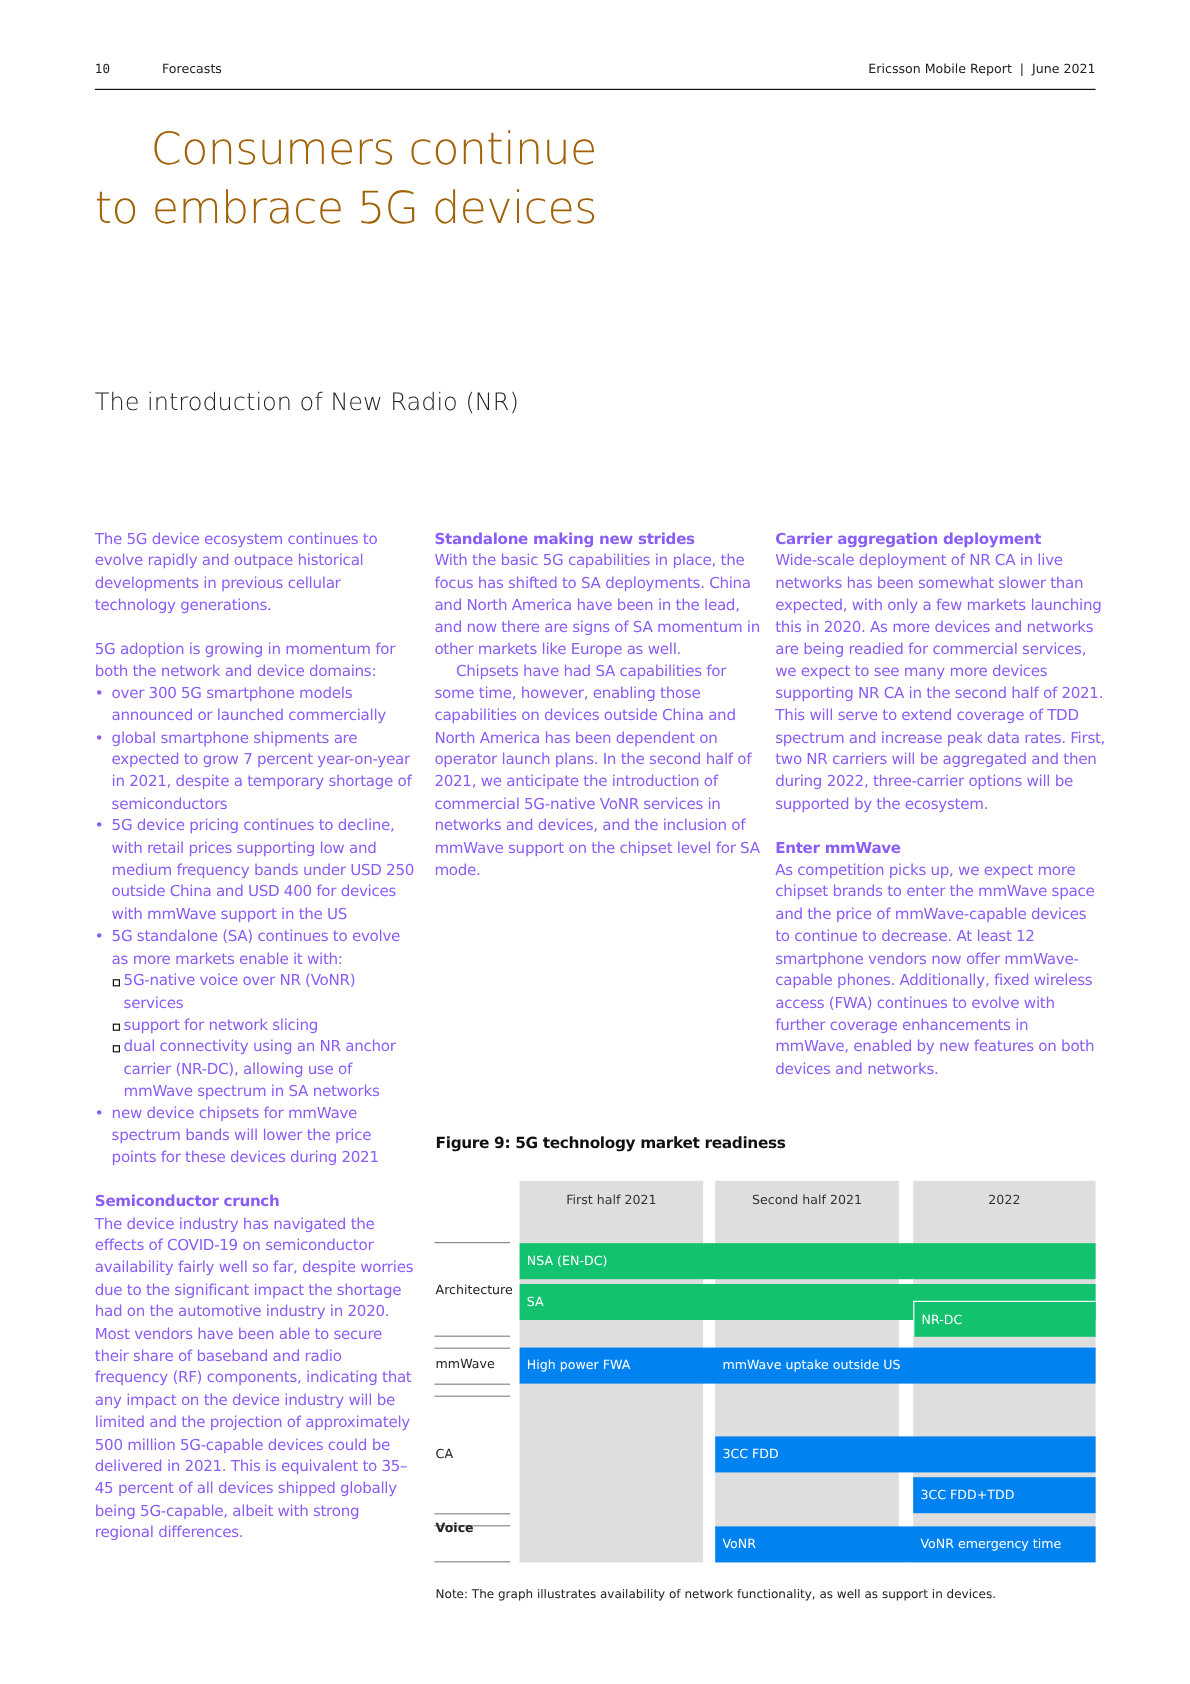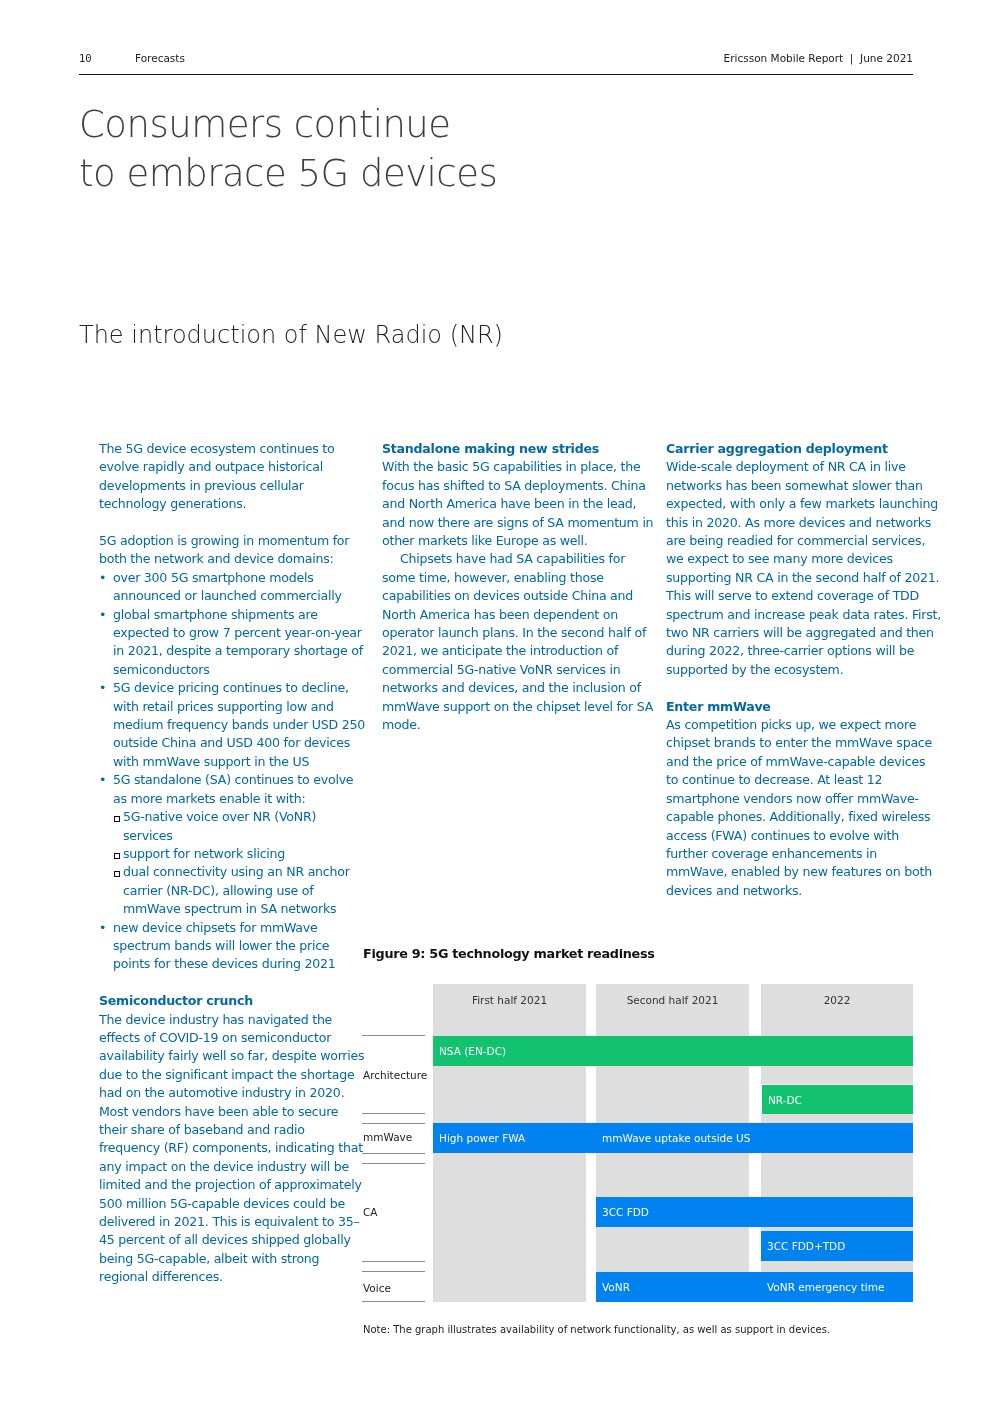--- a/index.html
+++ b/index.html
@@ -2,24 +2,24 @@
 <html><head>
 <meta charset="utf-8">
 <style>
   html,body{margin:0;padding:0;background:#fff;}
   body{width:992px;height:1403px;position:relative;font-family:"DejaVu Sans",sans-serif;color:#1a1a1a;overflow:hidden;}
   .hdr{position:absolute;left:79px;top:52px;width:834px;height:22px;font-size:10.5px;color:#222;}
   .hdr .pn{position:absolute;left:0;top:0;font-family:"DejaVu Sans Mono",monospace;}
   .hdr .sec{position:absolute;left:56px;top:0;}
   .hdr .right{position:absolute;right:0;top:0;}
   .rule{position:absolute;left:79px;top:74px;width:834px;height:0;border-top:1.5px solid #111;}
-  .title{position:absolute;left:79px;top:100px;font-size:37px;line-height:49px;font-weight:300;color:#404040;letter-spacing:-0.5px;font-family:"DejaVu Sans",sans-serif;}
+  .title{position:absolute;left:79px;top:100px;font-size:37px;line-height:49px;font-weight:300;color:#a16207;letter-spacing:-0.5px;font-family:"DejaVu Sans",sans-serif;text-align:right;}
   .title div{white-space:nowrap;}
-  .subtitle{position:absolute;left:79px;top:320px;font-size:24px;line-height:30px;color:#222;font-weight:300;}
-  .col{position:absolute;top:440px;font-size:12.6px;line-height:18.4px;color:#0369a1;letter-spacing:-0.25px;margin-left:20px;}
+  .subtitle{position:absolute;left:79px;top:320px;font-size:20px;line-height:30px;color:#222;font-weight:300;}
+  .col{position:absolute;top:440px;font-size:12.6px;line-height:18.4px;color:#8b5cf6;letter-spacing:-0.25px;}
   .col p{margin:0;}
   .col .gap{height:18.4px;}
   .col h4{margin:0;font-size:12.6px;font-weight:bold;}
   .c1{left:79px;width:270px;}
   .c2{left:362px;width:272px;}
   .c3{left:646px;width:275px;}
   ul.b{list-style:none;margin:0;padding:0;}
   ul.b>li{position:relative;padding-left:14px;}
   ul.b>li::before{content:"•";position:absolute;left:0;top:0;}
   ul.s{list-style:none;margin:0;padding:0;}
@@ -108,23 +108,24 @@
   <div class="sep" style="top:139px;"></div>
   <div class="sep" style="top:169px;"></div>
   <div class="sep" style="top:179px;"></div>
   <div class="sep" style="top:277px;"></div>
   <div class="sep" style="top:287px;"></div>
   <div class="sep" style="top:317px;"></div>
 
   <div class="rowlbl" style="top:85px;">Architecture</div>
   <div class="rowlbl" style="top:147px;">mmWave</div>
   <div class="rowlbl" style="top:222px;">CA</div>
-  <div class="rowlbl" style="top:298px;">Voice</div>
+  <div class="rowlbl" style="top:284px;font-weight:bold;">Voice</div>
 
   <div class="bar green" style="left:71px;top:52px;width:480px;">NSA (EN-DC)</div>
+  <div class="bar green" style="left:71px;top:86px;width:480px;">SA</div>
   <div class="bar green" style="left:399px;top:100px;width:152px;border-left:1px solid #fff;border-top:1px solid #fff;">NR-DC</div>
   <div class="bar blue" style="left:71px;top:139px;width:480px;">High power FWA</div>
   <div class="bar" style="left:234px;top:139px;width:300px;background:transparent;">mmWave uptake outside US</div>
   <div class="bar blue" style="left:234px;top:213px;width:317px;">3CC FDD</div>
   <div class="bar blue" style="left:399px;top:247px;width:152px;">3CC FDD+TDD</div>
   <div class="bar blue" style="left:234px;top:288px;width:317px;">VoNR</div>
   <div class="bar" style="left:399px;top:288px;width:152px;background:transparent;">VoNR emergency time</div>
 </div>
 
 <div class="note">Note: The graph illustrates availability of network functionality, as well as support in devices.</div>

